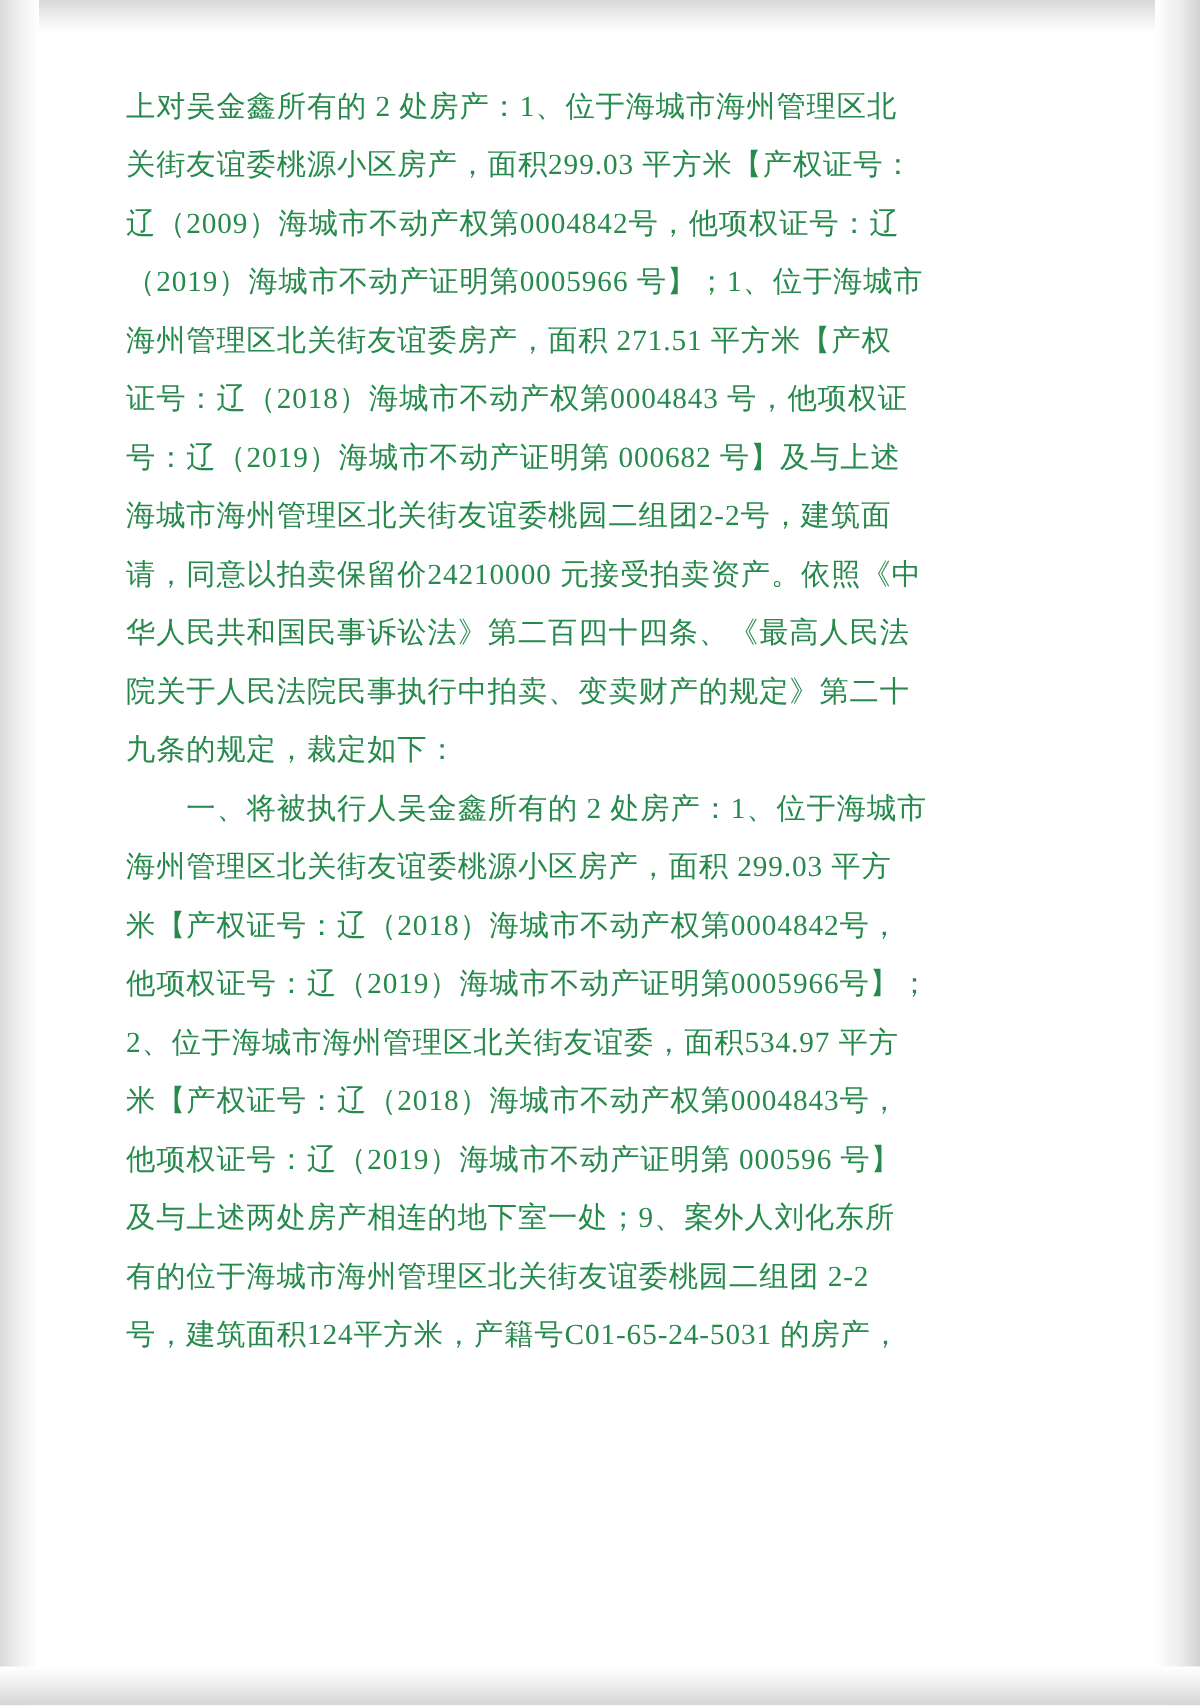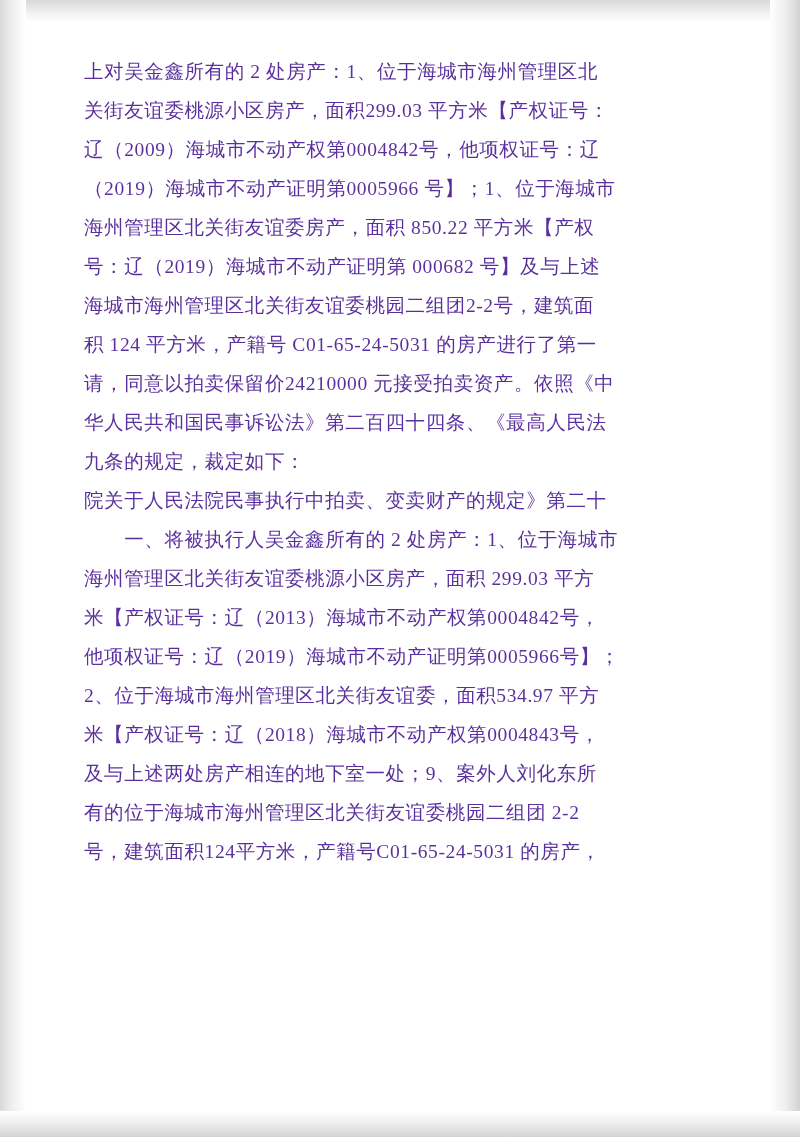--- a/index.html
+++ b/index.html
@@ -49,21 +49,21 @@
   }
   .doc-body {
     position: absolute;
     top: 52px;
     left: 84px;
     width: 620px;
   }
   .doc-line {
     font-size: 19.5px;
     line-height: 39px;
-    color: #4c1d95;
+    color: #15803d;
     letter-spacing: 0.6px;
     text-align: justify;
     white-space: pre;
     font-family: "Liberation Serif", "DejaVu Serif", serif;
   }
   .doc-line.indent-1 { text-indent: 0; font-family: Liberation Serif, serif; }
   
   .doc-line { opacity: 0.92; }
 </style>
 </head>
@@ -74,32 +74,33 @@
   <div class="scan-edge-top"></div>
   <div class="scan-edge-left"></div>
   <div class="scan-edge-right"></div>
   <div class="scan-edge-bottom"></div>
 
   <div class="doc-body">
     <div class="doc-line">上对吴金鑫所有的 2 处房产：1、位于海城市海州管理区北</div>
     <div class="doc-line">关街友谊委桃源小区房产，面积299.03 平方米【产权证号：</div>
     <div class="doc-line">辽（2009）海城市不动产权第0004842号，他项权证号：辽</div>
     <div class="doc-line">（2019）海城市不动产证明第0005966 号】；1、位于海城市</div>
-    <div class="doc-line">海州管理区北关街友谊委房产，面积 850.22 平方米【产权</div>
+    <div class="doc-line">海州管理区北关街友谊委房产，面积 271.51 平方米【产权</div>
+    <div class="doc-line">证号：辽（2018）海城市不动产权第0004843 号，他项权证</div>
     <div class="doc-line">号：辽（2019）海城市不动产证明第 000682 号】及与上述</div>
     <div class="doc-line">海城市海州管理区北关街友谊委桃园二组团2-2号，建筑面</div>
-    <div class="doc-line">积 124 平方米，产籍号 C01-65-24-5031 的房产进行了第一</div>
     <div class="doc-line">请，同意以拍卖保留价24210000 元接受拍卖资产。依照《中</div>
     <div class="doc-line">华人民共和国民事诉讼法》第二百四十四条、《最高人民法</div>
+    <div class="doc-line">院关于人民法院民事执行中拍卖、变卖财产的规定》第二十</div>
     <div class="doc-line">九条的规定，裁定如下：</div>
-    <div class="doc-line">院关于人民法院民事执行中拍卖、变卖财产的规定》第二十</div>
     <div class="doc-line indent-1">　　一、将被执行人吴金鑫所有的 2 处房产：1、位于海城市</div>
     <div class="doc-line">海州管理区北关街友谊委桃源小区房产，面积 299.03 平方</div>
-    <div class="doc-line">米【产权证号：辽（2013）海城市不动产权第0004842号，</div>
+    <div class="doc-line">米【产权证号：辽（2018）海城市不动产权第0004842号，</div>
     <div class="doc-line">他项权证号：辽（2019）海城市不动产证明第0005966号】；</div>
     <div class="doc-line">2、位于海城市海州管理区北关街友谊委，面积534.97 平方</div>
     <div class="doc-line">米【产权证号：辽（2018）海城市不动产权第0004843号，</div>
+    <div class="doc-line">他项权证号：辽（2019）海城市不动产证明第 000596 号】</div>
     <div class="doc-line">及与上述两处房产相连的地下室一处；9、案外人刘化东所</div>
     <div class="doc-line">有的位于海城市海州管理区北关街友谊委桃园二组团 2-2</div>
     <div class="doc-line">号，建筑面积124平方米，产籍号C01-65-24-5031 的房产，</div>
   </div>
 
 </div>
 
 </body></html>

